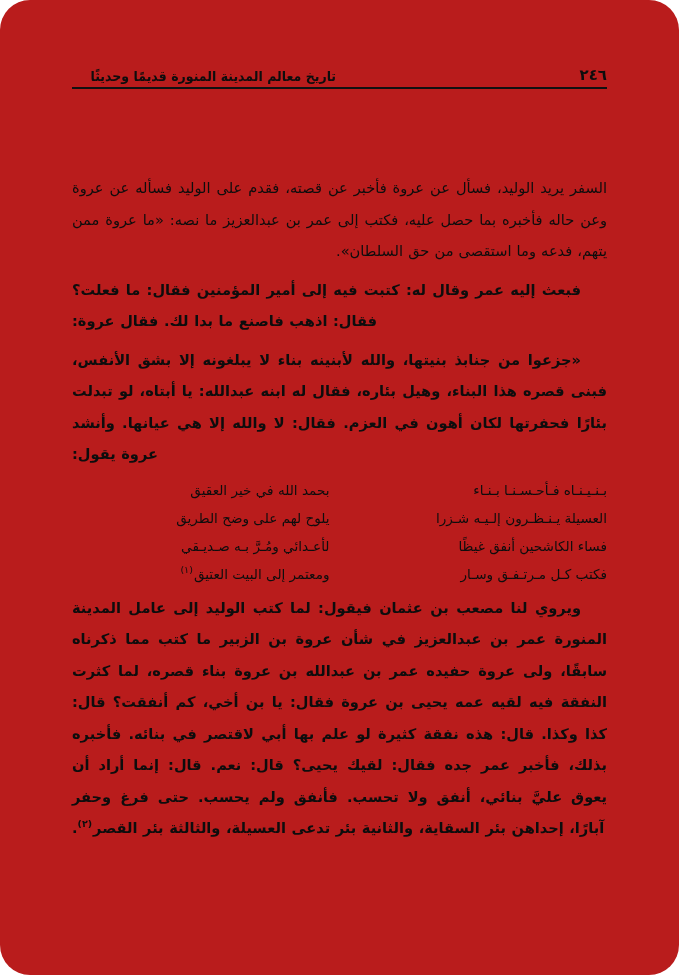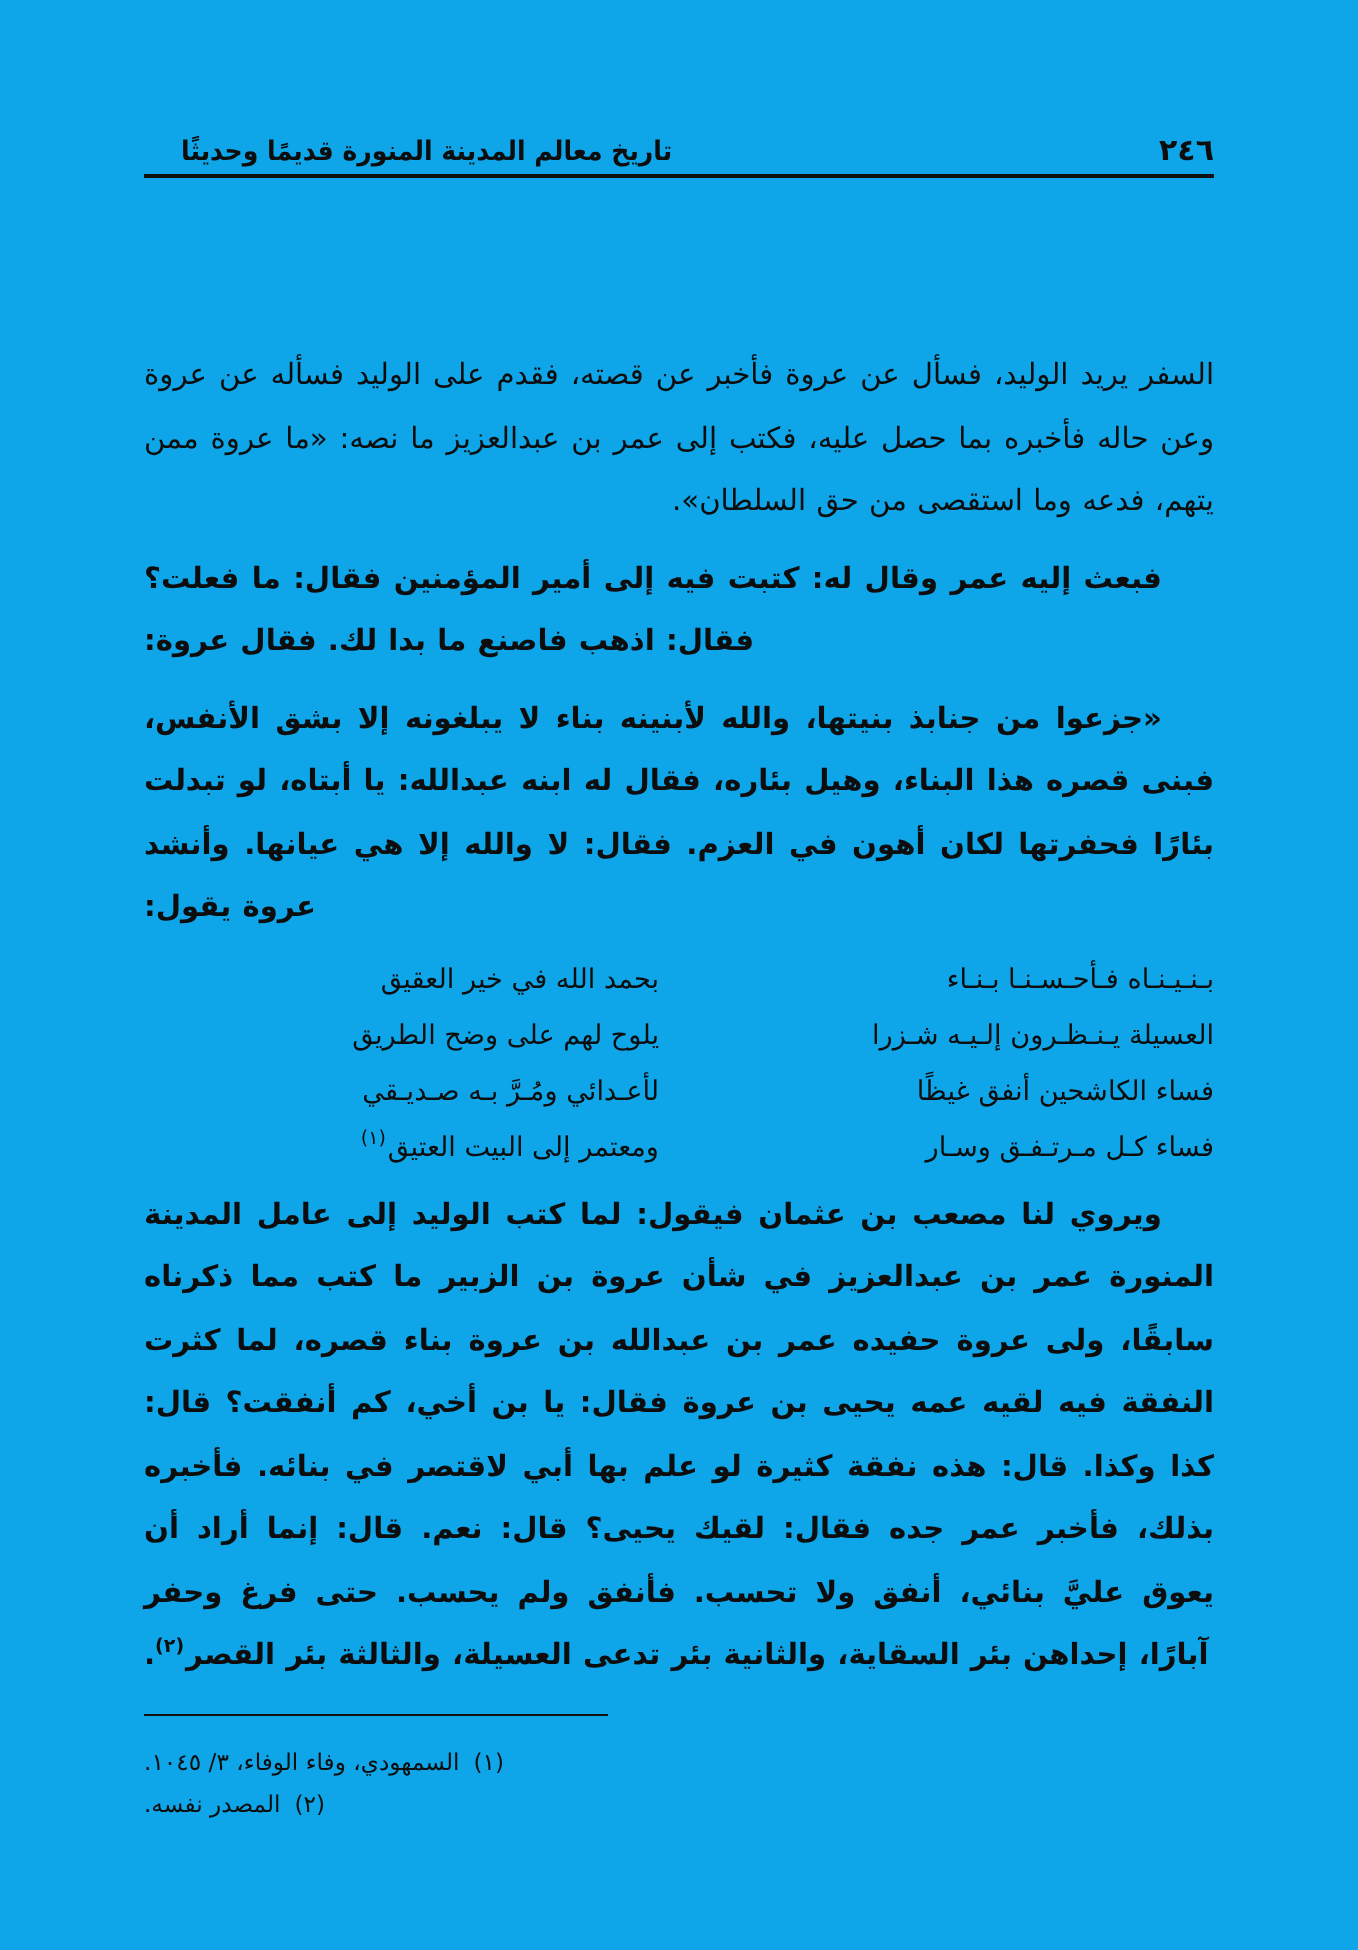--- a/index.html
+++ b/index.html
@@ -14,22 +14,23 @@
     position: relative;
     overflow: hidden;
     font-family: "DejaVu Sans", "Liberation Sans", sans-serif;
     color: #0d0d0d;
     direction: rtl;
   }
 
   .page {
     position: absolute;
     inset: 0;
-    background: #0ea5e9;
-    padding: 0;
+    background: #b91c1c;
+    padding: 0;
+    border-radius: 30px;
   }
 
   
   .header {
     position: absolute;
     top: 58px;
     right: 72px;
     left: 72px;
     height: 36px;
   }
@@ -191,32 +192,23 @@
         </tr>
         <tr>
           <td class="h1">العسيلة يـنـظـرون إلـيـه شـزرا</td>
           <td class="h2">يلوح لهم على وضح الطريق</td>
         </tr>
         <tr>
           <td class="h1">فساء الكاشحين أنفق غيظًا</td>
           <td class="h2">لأعـدائي ومُـرَّ بـه صـديـقي</td>
         </tr>
         <tr>
-          <td class="h1">فساء كـل مـرتـفـق وسـار</td>
+          <td class="h1">فكتب كـل مـرتـفـق وسـار</td>
           <td class="h2"><span>ومعتمر إلى البيت العتيق</span><sup class="fn">(١)</sup></td>
         </tr>
       </tbody>
     </table>
 
     <p class="para indent last-center"><span>ويروي لنا مصعب بن عثمان فيقول: لما كتب الوليد إلى عامل المدينة المنورة عمر بن عبدالعزيز في شأن عروة بن الزبير ما كتب مما ذكرناه سابقًا، ولى عروة حفيده عمر بن عبدالله بن عروة بناء قصره، لما كثرت النفقة فيه لقيه عمه يحيى بن عروة فقال: يا بن أخي، كم أنفقت؟ قال: كذا وكذا. قال: هذه نفقة كثيرة لو علم بها أبي لاقتصر في بنائه. فأخبره بذلك، فأخبر عمر جده فقال: لقيك يحيى؟ قال: نعم. قال: إنما أراد أن يعوق عليَّ بنائي، أنفق ولا تحسب. فأنفق ولم يحسب. حتى فرغ وحفر آبارًا، إحداهن بئر السقاية، والثانية بئر تدعى العسيلة، والثالثة بئر القصر</span><sup class="fn">(٢)</sup><span>.</span></p>
   </div>
 
-  <div class="footnotes">
-    <div class="fn-rule-wrap">
-      <div class="fn-rule"></div>
-    </div>
-    <ul class="fn-list">
-      <li class="fn-item"><span class="fn-num">(١)</span><span>السمهودي، وفاء الوفاء، ٣/ ١٠٤٥.</span></li>
-      <li class="fn-item"><span class="fn-num">(٢)</span><span>المصدر نفسه.</span></li>
-    </ul>
-  </div>
 
 </div>
 
 </body></html>

